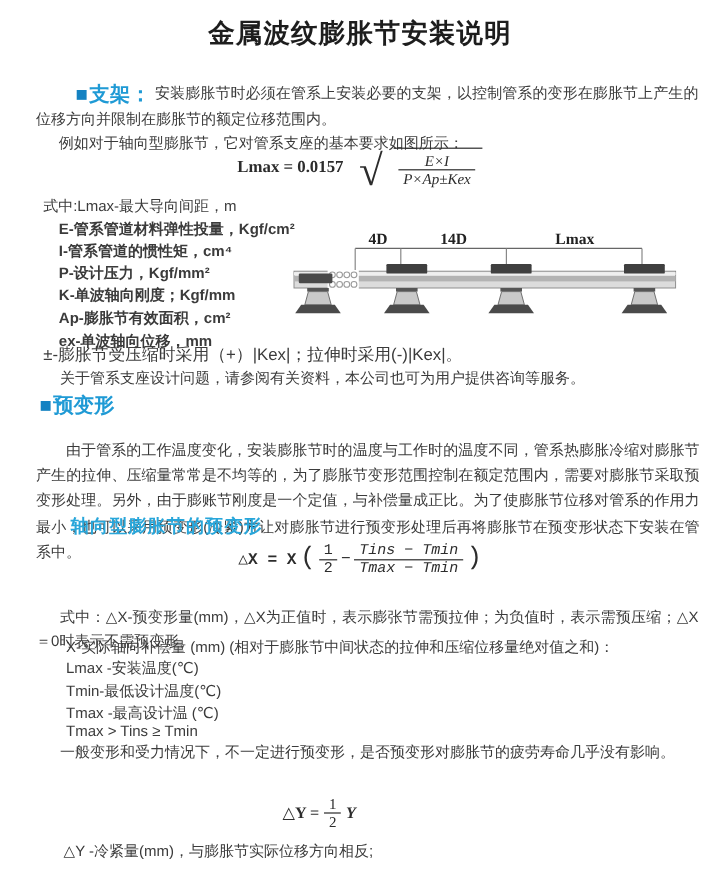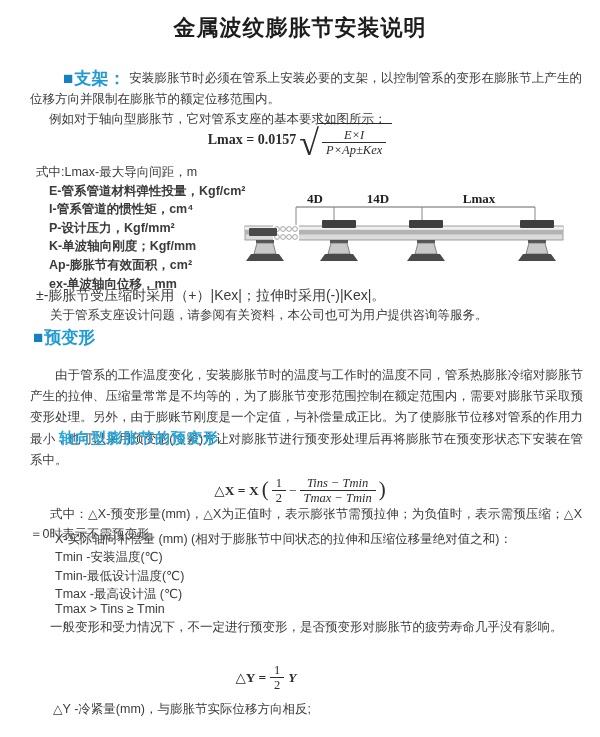--- a/index.html
+++ b/index.html
@@ -33,29 +33,29 @@
   .t-min{top:568px;left:55px;font-size:12.5px;}
   .t-max{top:586px;left:55px;font-size:12.5px;}
   .t-rel{top:602px;left:55px;font-size:12.5px;}
   .axial-note{top:619px;left:50px;width:535px;font-size:12.5px;}
   .lateral-head{top:640px;left:33px;}
   .lateral-note{top:701px;left:53px;font-size:12.5px;}
 
   
   .formula{display:flex;align-items:center;justify-content:center;
     font-family:"Liberation Serif","DejaVu Serif",serif;color:#2c2c2c;}
-  .lmax-formula{top:123px;left:0;width:600px;gap:3px;}
+  .lmax-formula{top:123px;left:0;width:600px;gap:13px;}
   .f-lhs{font-weight:bold;font-size:14px;}
   .radical{font-size:36px;font-weight:400;line-height:0.75;margin-right:-4px;transform:translateY(3px);color:#2c2c2c;}
   .radicand{border-top:1.5px solid #2c2c2c;padding:1px 6px 0 4px;}
   .frac{display:inline-flex;flex-direction:column;align-items:center;line-height:1.15;font-size:12.5px;}
   .frac .num{padding:0 4px;}
   .frac .den{border-top:1px solid #2c2c2c;padding:0 4px;}
   .ital{font-style:italic;}
-  .dx-formula{top:476px;left:0;width:600px;gap:3px;font-size:13.5px;}
+  .dx-formula{top:452px;left:0;width:600px;gap:3px;font-size:13.5px;font-family:Liberation Mono, monospace;}
   .dx-formula .f-bold{font-weight:bold;}
   .big-paren{font-size:21px;font-weight:400;line-height:1;transform:translateY(-1px);}
   .dy-formula{top:663px;left:0;width:532px;gap:4px;font-size:13.5px;}
   .dy-formula .f-bold{font-weight:bold;}
 
   
   .diagram{top:192px;left:239px;width:348px;height:80px;}
   .dim-label{font-family:"Liberation Serif","DejaVu Serif",serif;font-weight:bold;font-size:13px;fill:#222;}
 </style>
 </head>
@@ -166,21 +166,21 @@
     <span>−</span>
     <span class="frac ital">
       <span class="num">Tins − Tmin</span>
       <span class="den">Tmax − Tmin</span>
     </span>
     <span class="big-paren">)</span>
   </div>
 
   <p class="abs para explain-p">式中：△X-预变形量(mm)，△X为正值时，表示膨张节需预拉伸；为负值时，表示需预压缩；△X＝0时表示不需预变形。</p>
   <div class="abs x-def">X-实际轴向补偿量 (mm) (相对于膨胀节中间状态的拉伸和压缩位移量绝对值之和)：</div>
-  <div class="abs t-ins">Tmin -安装温度(℃)</div>
+  <div class="abs t-ins">Lmax -安装温度(℃)</div>
   <div class="abs t-min">Tmin-最低设计温度(℃)</div>
   <div class="abs t-max">Tmax -最高设计温 (℃)</div>
   <div class="abs t-rel">Tmax &gt; Tins ≥ Tmin</div>
   <div class="abs axial-note">一般变形和受力情况下，不一定进行预变形，是否预变形对膨胀节的疲劳寿命几乎没有影响。</div>
 
 
   <div class="abs formula dy-formula">
     <span class="f-bold">△Y =</span>
     <span class="frac">
       <span class="num">1</span>

